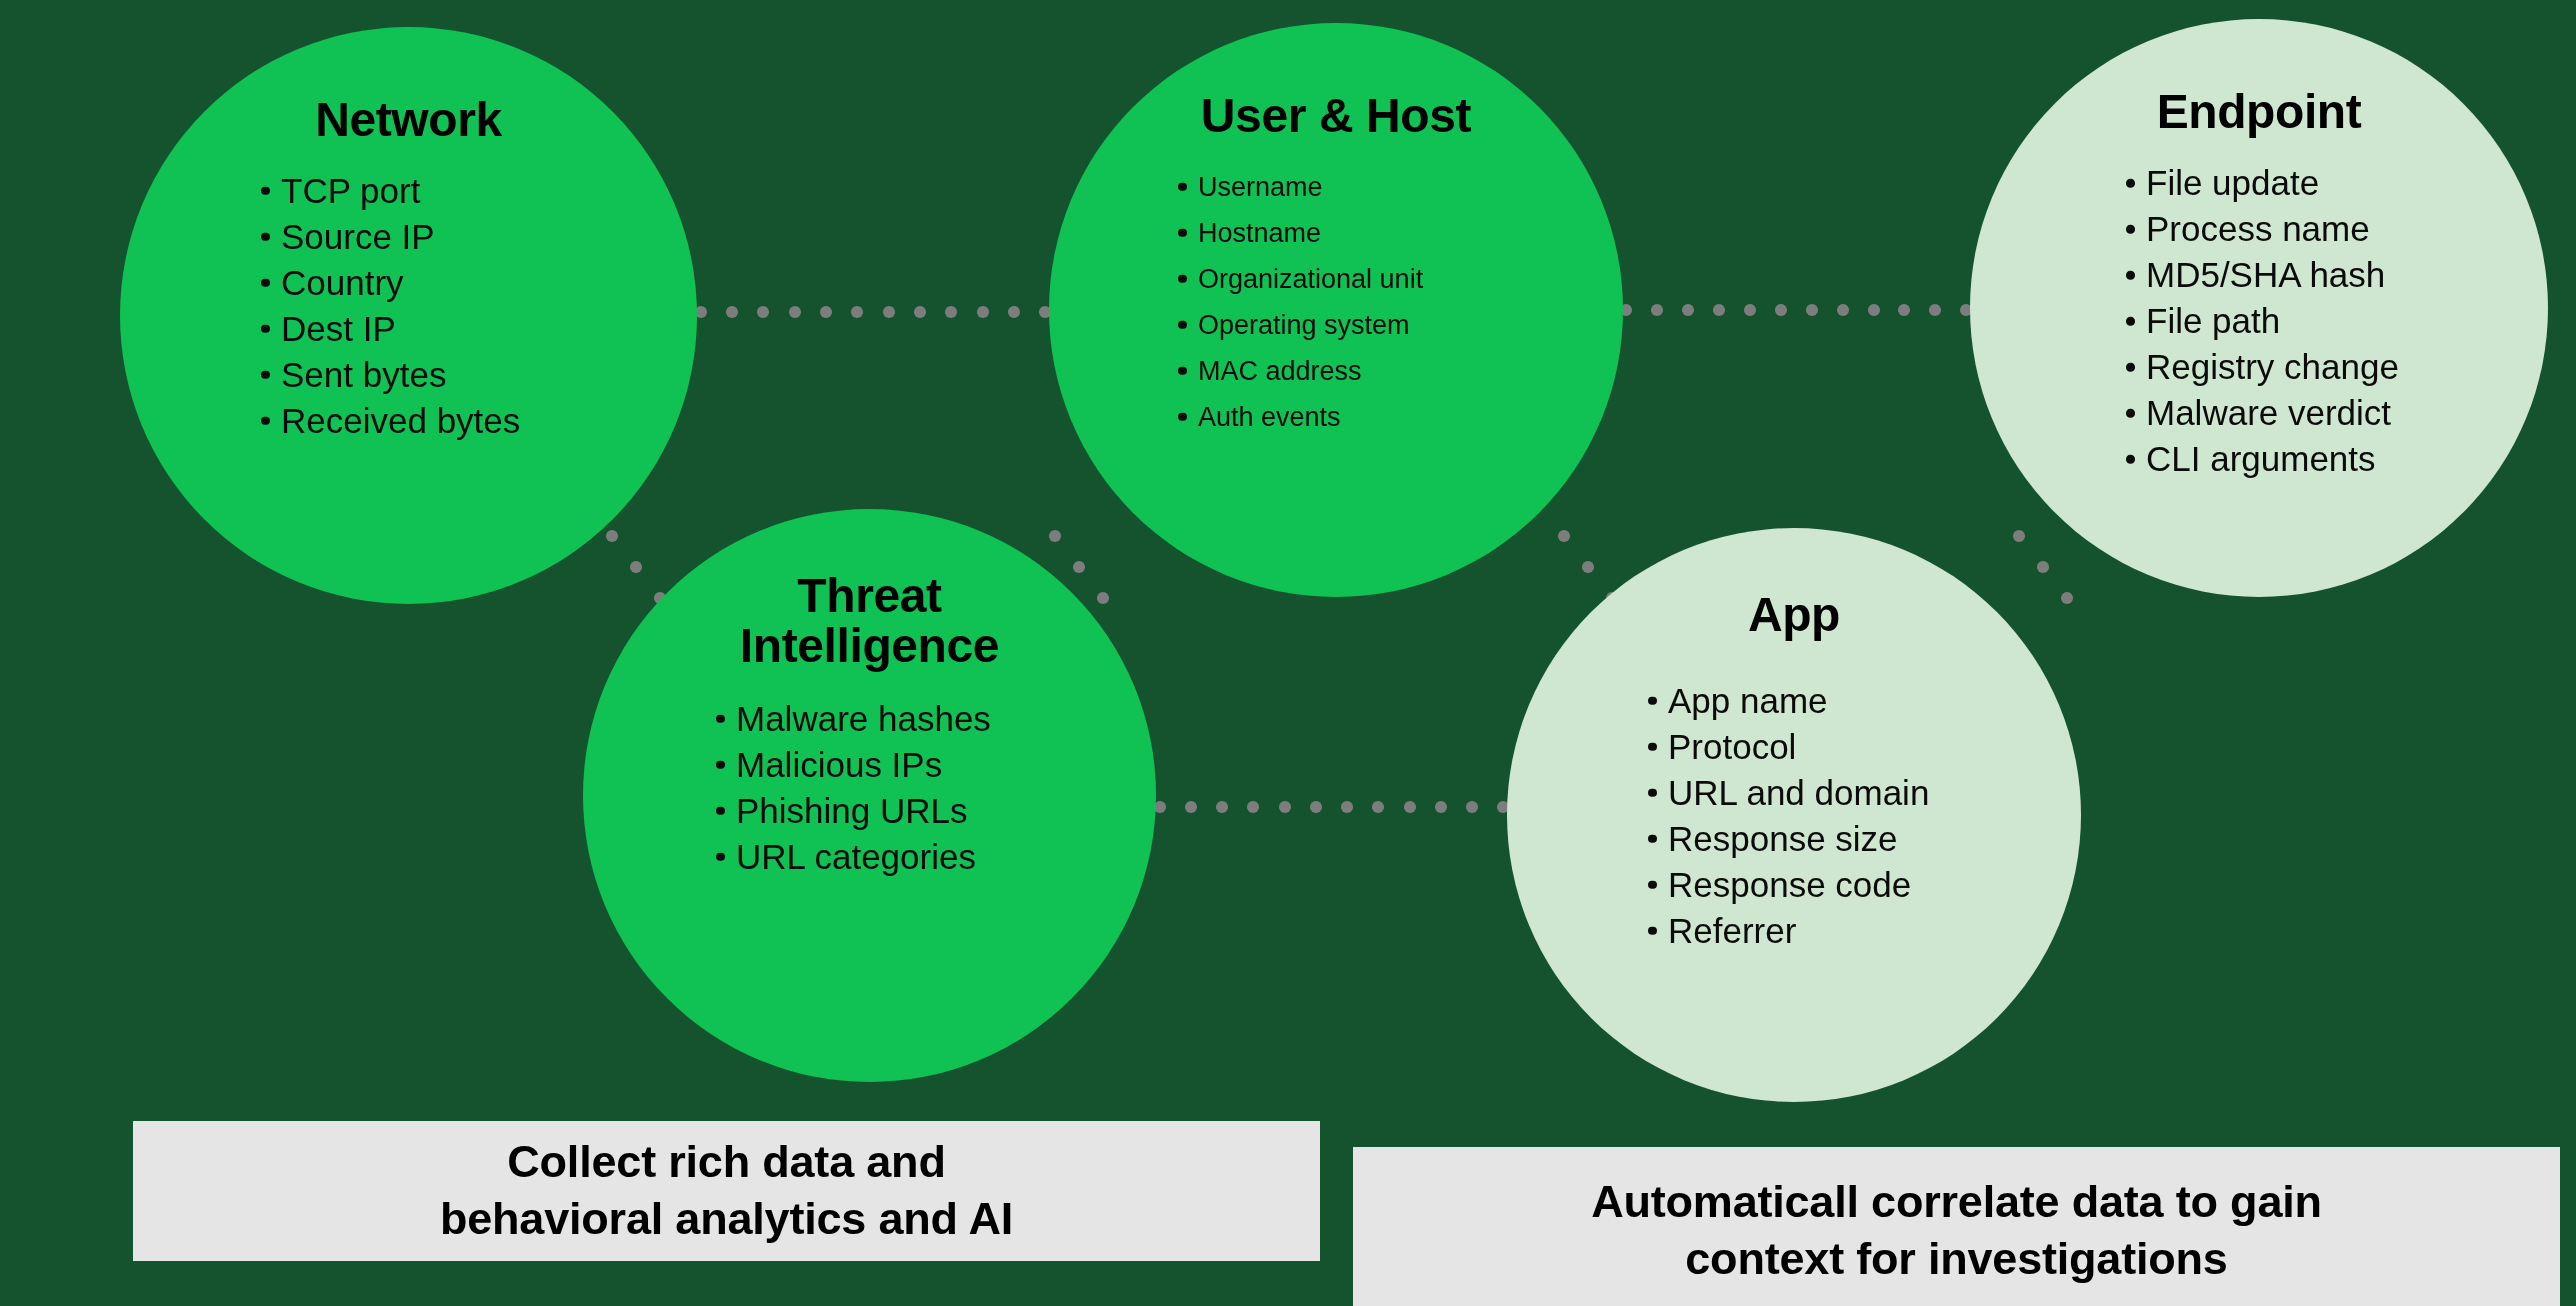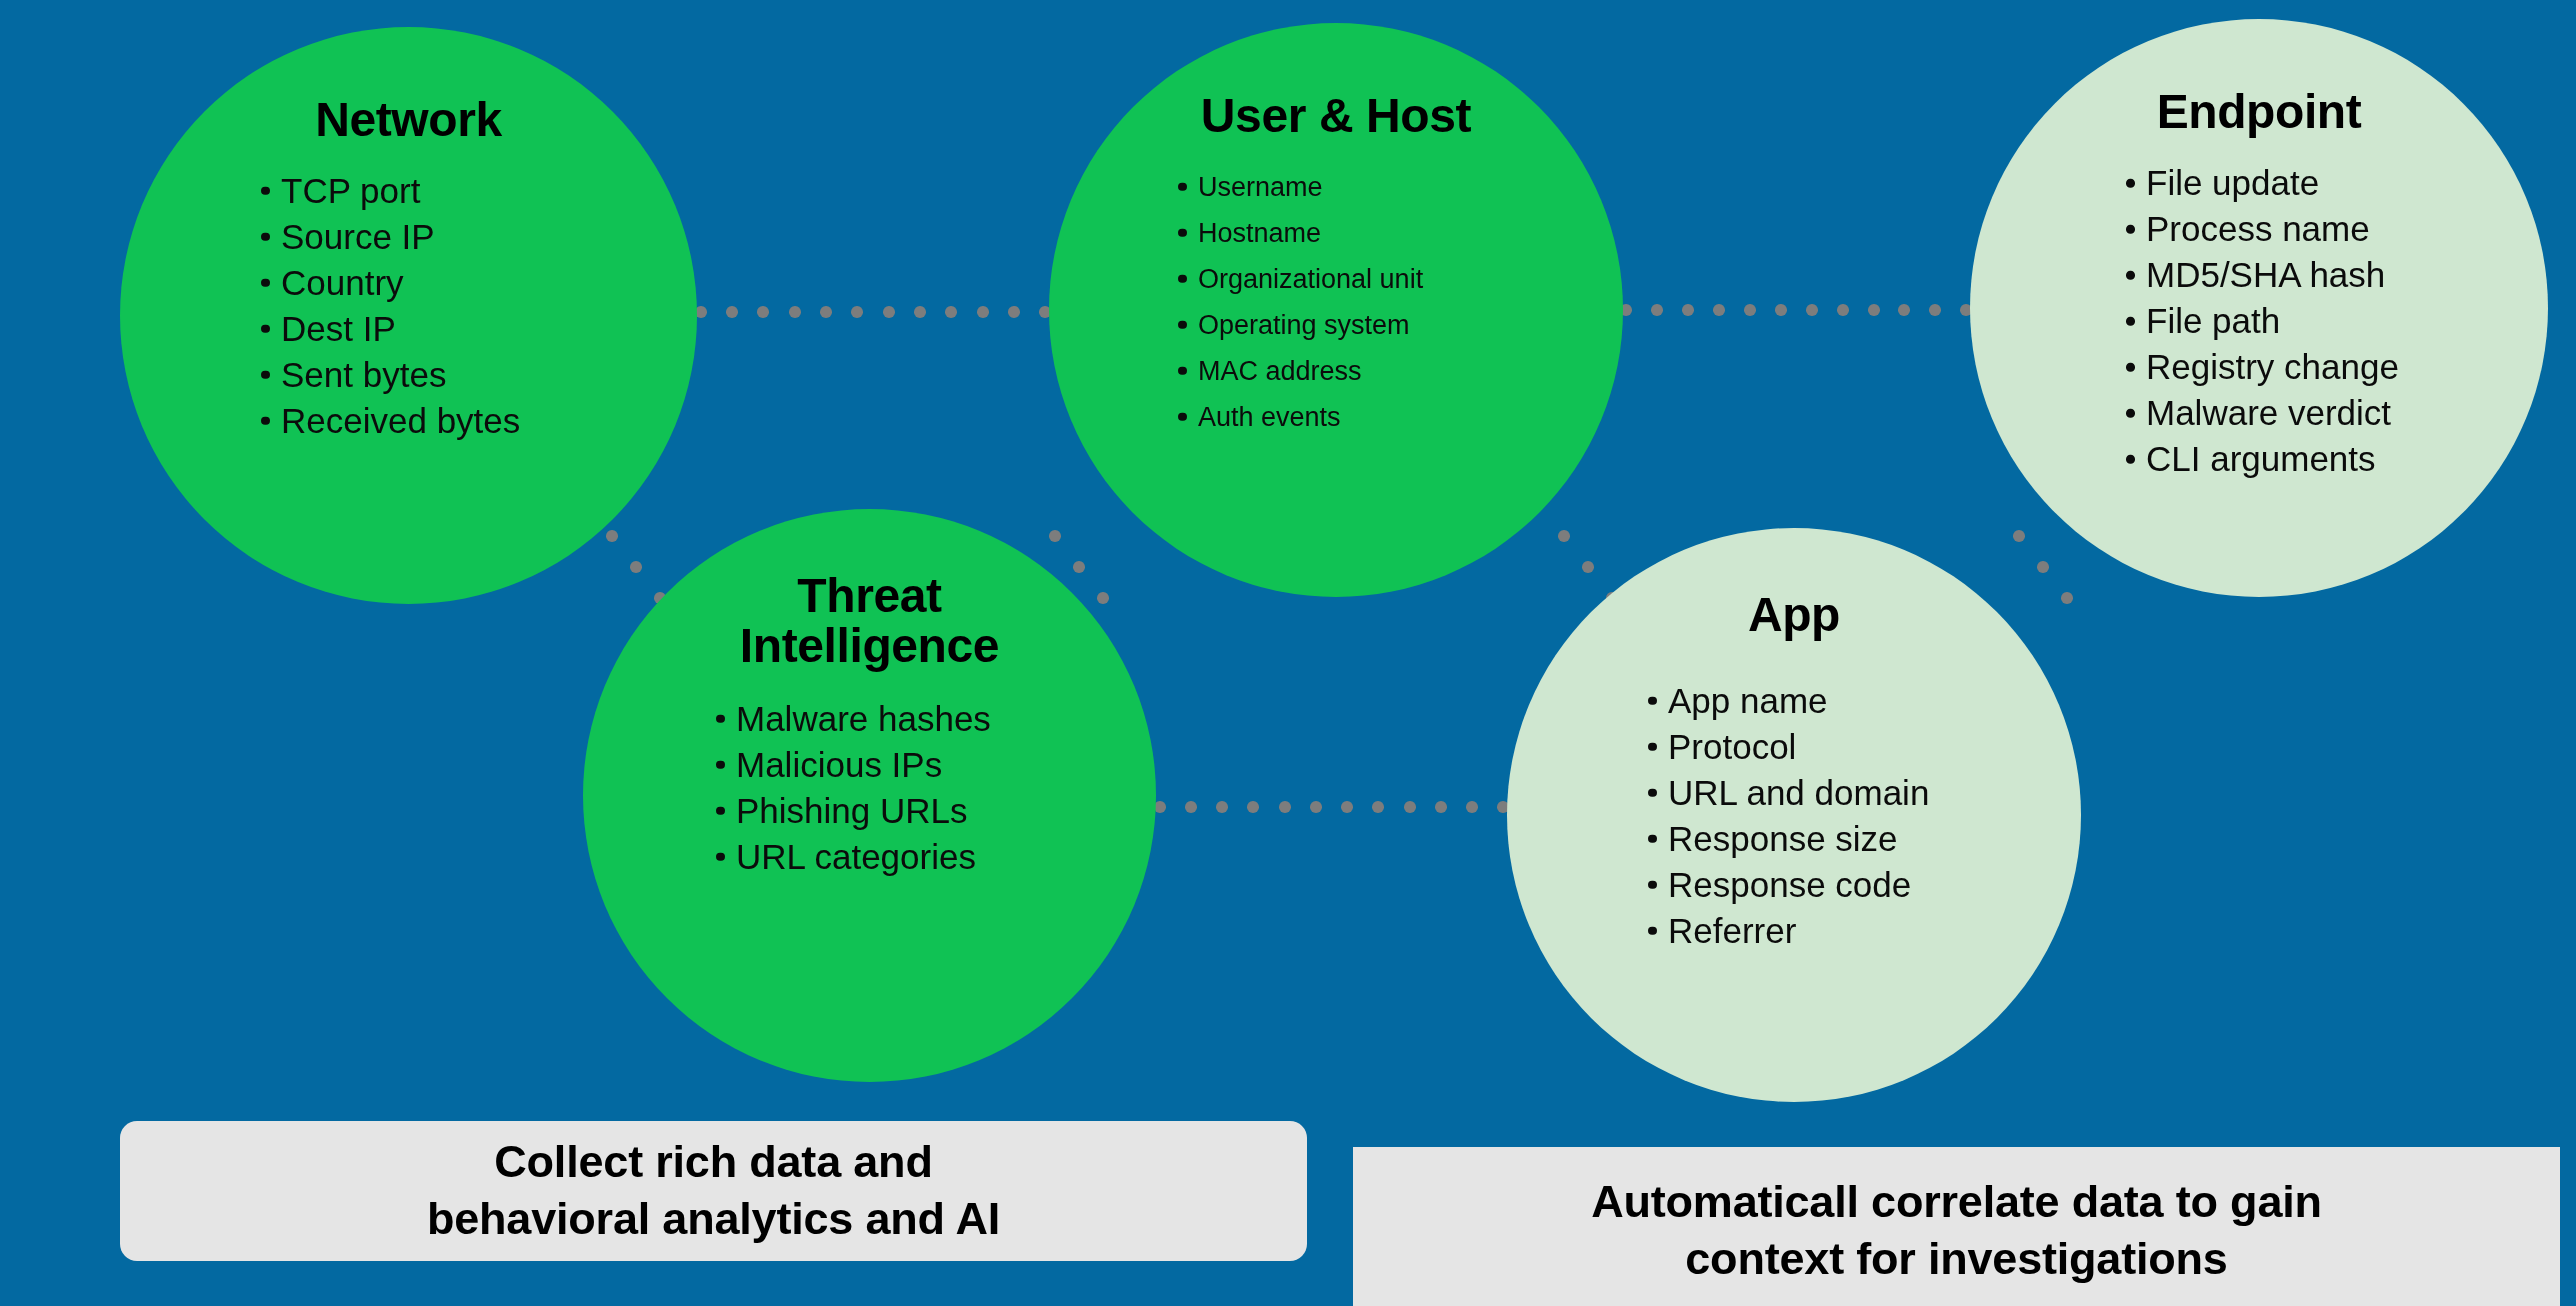--- a/index.html
+++ b/index.html
@@ -1,18 +1,18 @@
 <!DOCTYPE html>
 <html style="font-size:12.4px"><head>
 <meta charset="utf-8">
 <style>
   html,body{margin:0;padding:0;background:#ffffff;}
   body{width:2576px;height:1307px;overflow:hidden;
        font-family:"Liberation Sans","DejaVu Sans",sans-serif;}
-  #stage{position:relative;width:2576px;height:1307px;background:#0369a1;}
+  #stage{position:relative;width:2576px;height:1307px;background:#14532d;}
 
   .circle{position:absolute;border-radius:50%;box-sizing:border-box;
           display:flex;flex-direction:column;align-items:center;}
   .circle.solid{background:#10C254;}
   .circle.pale{background:#CFE7D0;}
 
   .c-title{font-weight:bold;color:#000000;text-align:center;
            line-height:1.04;letter-spacing:-0.4px;}
   .c-list{list-style:none;margin:0;padding:0;color:#0b0b0b;}
   .c-list li{position:relative;padding-left:29px;white-space:nowrap;}
@@ -49,21 +49,21 @@
   
   .conn{position:absolute;}
   .dot{position:absolute;width:11.6px;height:11.6px;border-radius:50%;
        background:#7d7d7d;}
 
   
   .banner{position:absolute;background:#E5E5E5;display:flex;
           align-items:center;justify-content:center;text-align:center;}
   .banner-text{font-size:45px;font-weight:bold;color:#000000;
                line-height:1.26;letter-spacing:-0.2px;}
-  #banner-collect{left:120px;top:1121px;width:1187px;height:140px;border-radius:17px;}
+  #banner-collect{left:133px;top:1121px;width:1187px;height:140px;}
   #banner-correlate{left:1353px;top:1147px;width:1207px;height:168px;}
 </style>
 </head>
 <body>
 
 <div id="stage">
 
   <div class="conn" id="conn-network-userhost">
       <div class="dot" style="left: 695px; top: 306px;"></div>
       <div class="dot" style="left: 726px; top: 306px;"></div>

